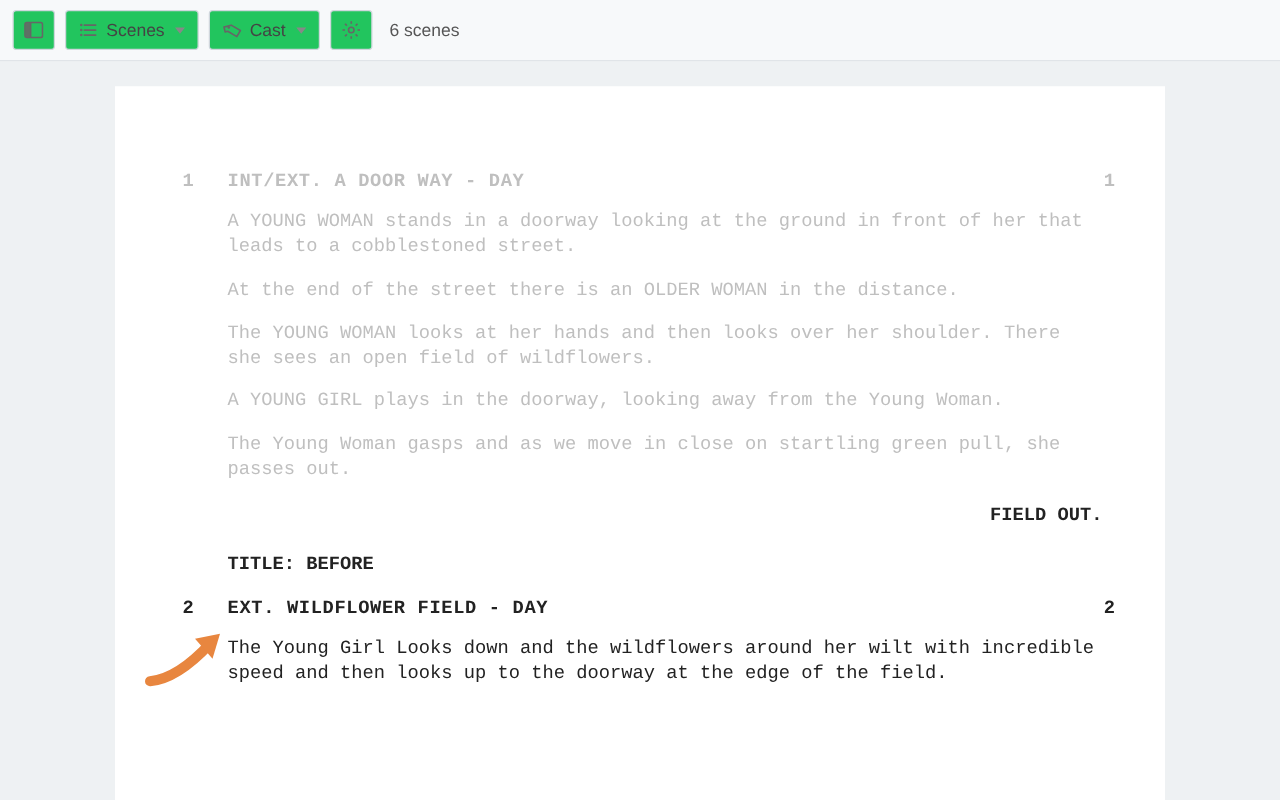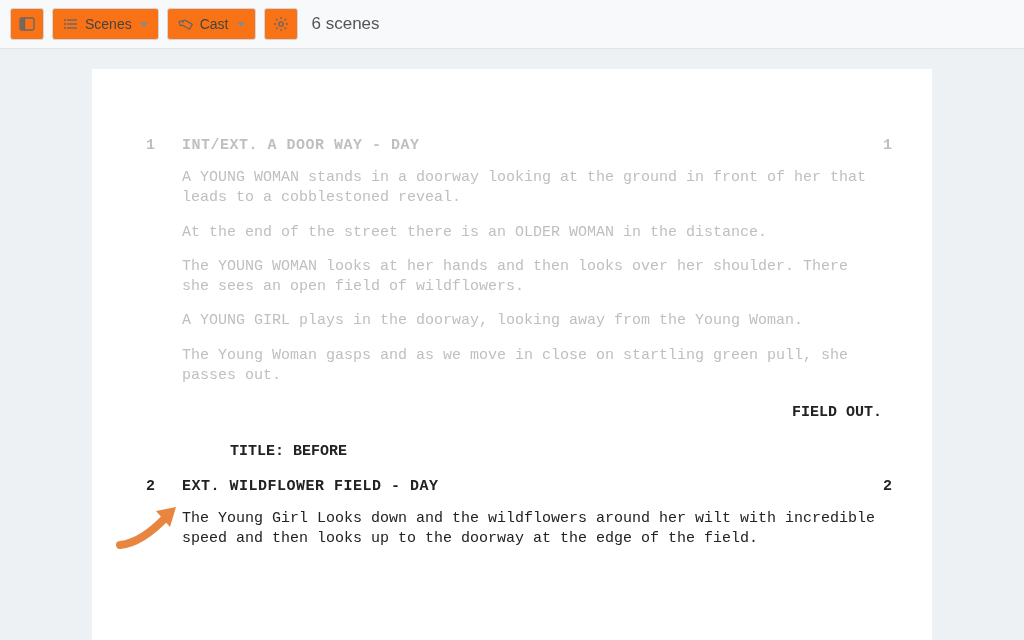--- a/index.html
+++ b/index.html
@@ -12,21 +12,21 @@
     }
     .toolbar {
       background: #f7f9fa;
       padding: 8px 10px;
       display: flex;
       align-items: center;
       gap: 8px;
       border-bottom: 1px solid #e0e4e8;
     }
     .tb-btn {
-      background: #f97316;
+      background: #22c55e;
       border: 1px solid #cfd6dc;
       border-radius: 3px;
       padding: 6px 10px;
       display: flex;
       align-items: center;
       gap: 6px;
       cursor: pointer;
       font-size: 14px;
       color: #444;
       height: 32px;
@@ -34,21 +34,21 @@
     .tb-btn.icon-only { padding: 6px 8px; }
     .icon { width: 16px; height: 16px; display: inline-block; }
     .chev {
       width: 0; height: 0;
       border-left: 4px solid transparent;
       border-right: 4px solid transparent;
       border-top: 5px solid #888;
       margin-left: 2px;
     }
     .scene-count {
-      font-size: 17px;
+      font-size: 14px;
       color: #555;
       margin-left: 6px;
     }
     .page-wrap {
       padding: 20px 0 0 0;
       display: flex;
       justify-content: center;
     }
     .page {
       background: #fff;
@@ -84,21 +84,20 @@
     }
     .transition {
       text-align: right;
       font-weight: bold;
       margin-top: 18px;
     }
     .title-line {
       font-weight: bold;
       margin-top: 22px;
       margin-bottom: 18px;
-      margin-left: 48px;
     }
     .faded { color: #bfbfbf; }
     .faded .scene-heading,
     .faded .scene-num-left,
     .faded .scene-num-right { color: #bfbfbf; }
     .active { color: #222; }
     .body-area { margin-left: 40px; position: relative; }
     .arrow {
       position: absolute;
       left: -70px;
@@ -170,21 +169,21 @@
     <div class="body-area">
       <svg class="arrow" viewBox="0 0 80 60">
         <path d="M8 50 Q 30 48 56 20" fill="none" stroke="#e8863f" stroke-width="8" stroke-linecap="round"></path>
         <path d="M44 16 L64 12 L58 32 Z" fill="#e8863f"></path>
       </svg>
 
       <div class="scene-block faded">
         <span class="scene-num-left">1</span>
         <span class="scene-num-right">1</span>
         <div class="scene-heading">INT/EXT. A DOOR WAY - DAY</div>
-        <div class="action">A YOUNG WOMAN stands in a doorway looking at the ground in front of her that leads to a cobblestoned reveal.</div>
+        <div class="action">A YOUNG WOMAN stands in a doorway looking at the ground in front of her that leads to a cobblestoned street.</div>
         <div class="action">At the end of the street there is an OLDER WOMAN in the distance.</div>
         <div class="action">The YOUNG WOMAN looks at her hands and then looks over her shoulder. There she sees an open field of wildflowers.</div>
         <div class="action">A YOUNG GIRL plays in the doorway, looking away from the Young Woman.</div>
         <div class="action">The Young Woman gasps and as we move in close on startling green pull, she passes out.</div>
       </div>
 
       <div class="transition active">FIELD OUT.</div>
 
       <div class="title-line active">TITLE: BEFORE</div>
 

